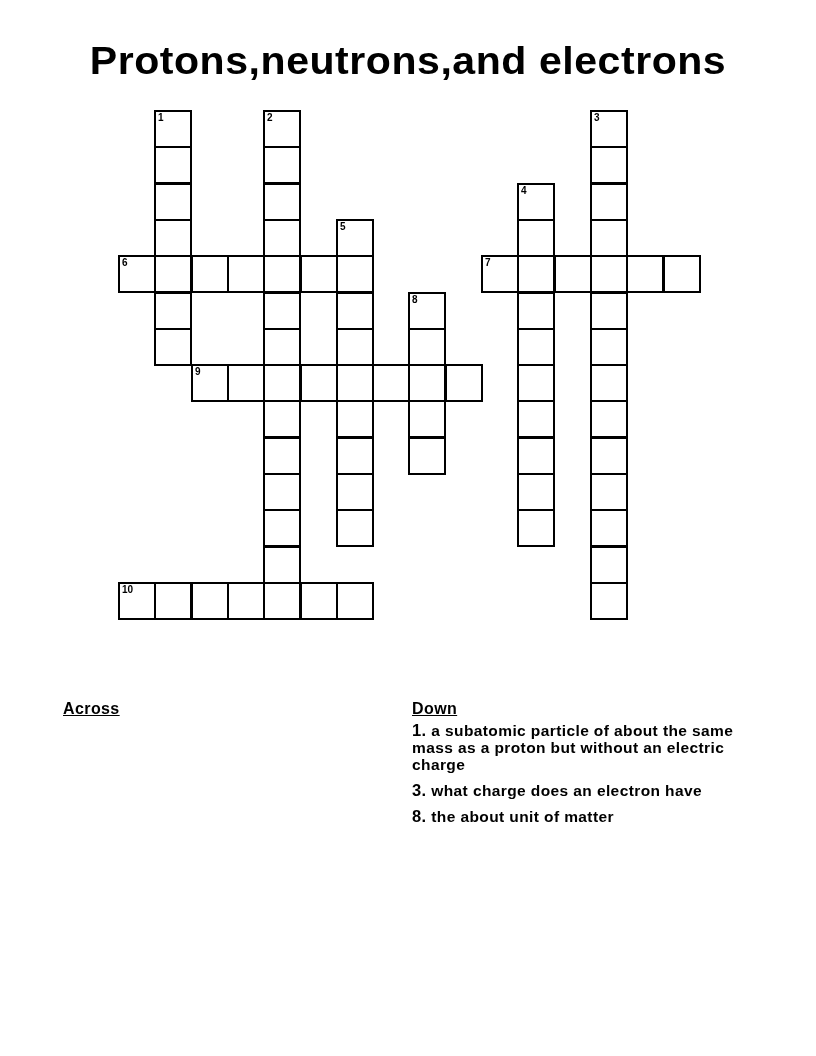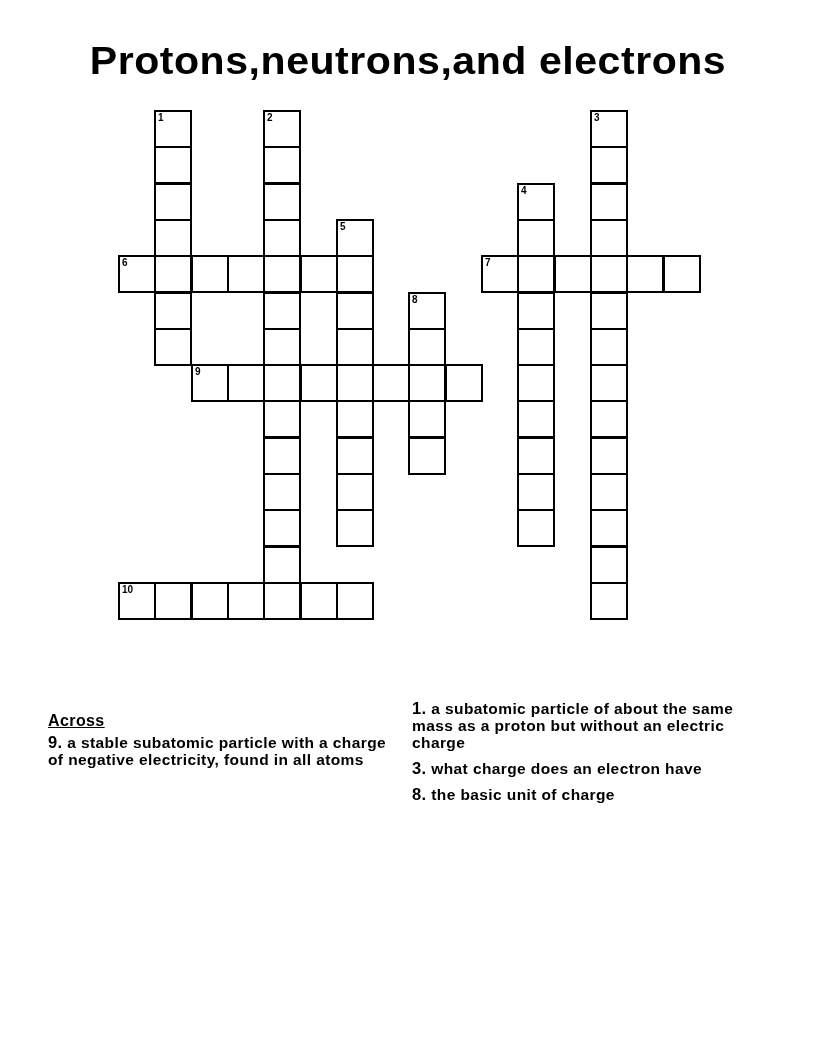--- a/index.html
+++ b/index.html
@@ -8,21 +8,21 @@
     .title { position: absolute; top: 40px; left: 0; width: 816px; text-align: center;
              font-size: 38px; font-weight: bold; letter-spacing: 0.5px; margin: 0;
              transform: scaleX(1.08); transform-origin: center; }
     #grid { position: absolute; left: 0; top: 0; width: 816px; height: 660px; }
     .cell { position: absolute; box-sizing: border-box; width: 38px; height: 38px;
             border: 2px solid #000; background: #fff; }
     .cell .num { position: absolute; top: 1px; left: 2px; font-size: 10px; font-weight: bold;
                  line-height: 10px; font-family: "Liberation Sans", sans-serif; }
     .clues { position: absolute; top: 700px; font-weight: bold; font-size: 15.5px; line-height: 17px;
              letter-spacing: 0.4px; }
-    .clues.across { left: 48px; width: 345px; margin-top: 12px; }
+    .clues.across { left: 63px; width: 345px; }
     .clues.down { left: 412px; width: 345px; }
     .clues h2 { font-size: 16px; margin: 0 0 4px 0; text-decoration: underline; font-weight: bold; line-height: 18px; }
     .clue { margin: 0 0 9px 0; }
     .clue .cnum { font-size: 16.5px; }
   </style>
 </head>
 <body>
 
 <h1 class="title">Protons,neutrons,and electrons</h1>
 
@@ -122,20 +122,20 @@
     <div class="cell" style="left: 154px; top: 582px;"></div>
     <div class="cell" style="left: 191px; top: 582px;"></div>
     <div class="cell" style="left: 227px; top: 582px;"></div>
     <div class="cell" style="left: 263px; top: 582px;"></div>
     <div class="cell" style="left: 300px; top: 582px;"></div>
     <div class="cell" style="left: 336px; top: 582px;"></div>
   </div>
 
 <div class="clues across">
   <h2>Across</h2>
-  <div class="clue"><span class="cnum">9.</span><span> a stable subatomic particle with a charge of negative electricity, found in all atoms</span></div>
 </div>
 
 <div class="clues down">
+  <h2>Down</h2>
   <div class="clue"><span class="cnum">1.</span><span> a subatomic particle of about the same mass as a proton but without an electric charge</span></div>
   <div class="clue"><span class="cnum">3.</span><span> what charge does an electron have</span></div>
-  <div class="clue"><span class="cnum">8.</span><span> the basic unit of charge</span></div>
+  <div class="clue"><span class="cnum">8.</span><span> the about unit of matter</span></div>
 </div>
 
 </body></html>

